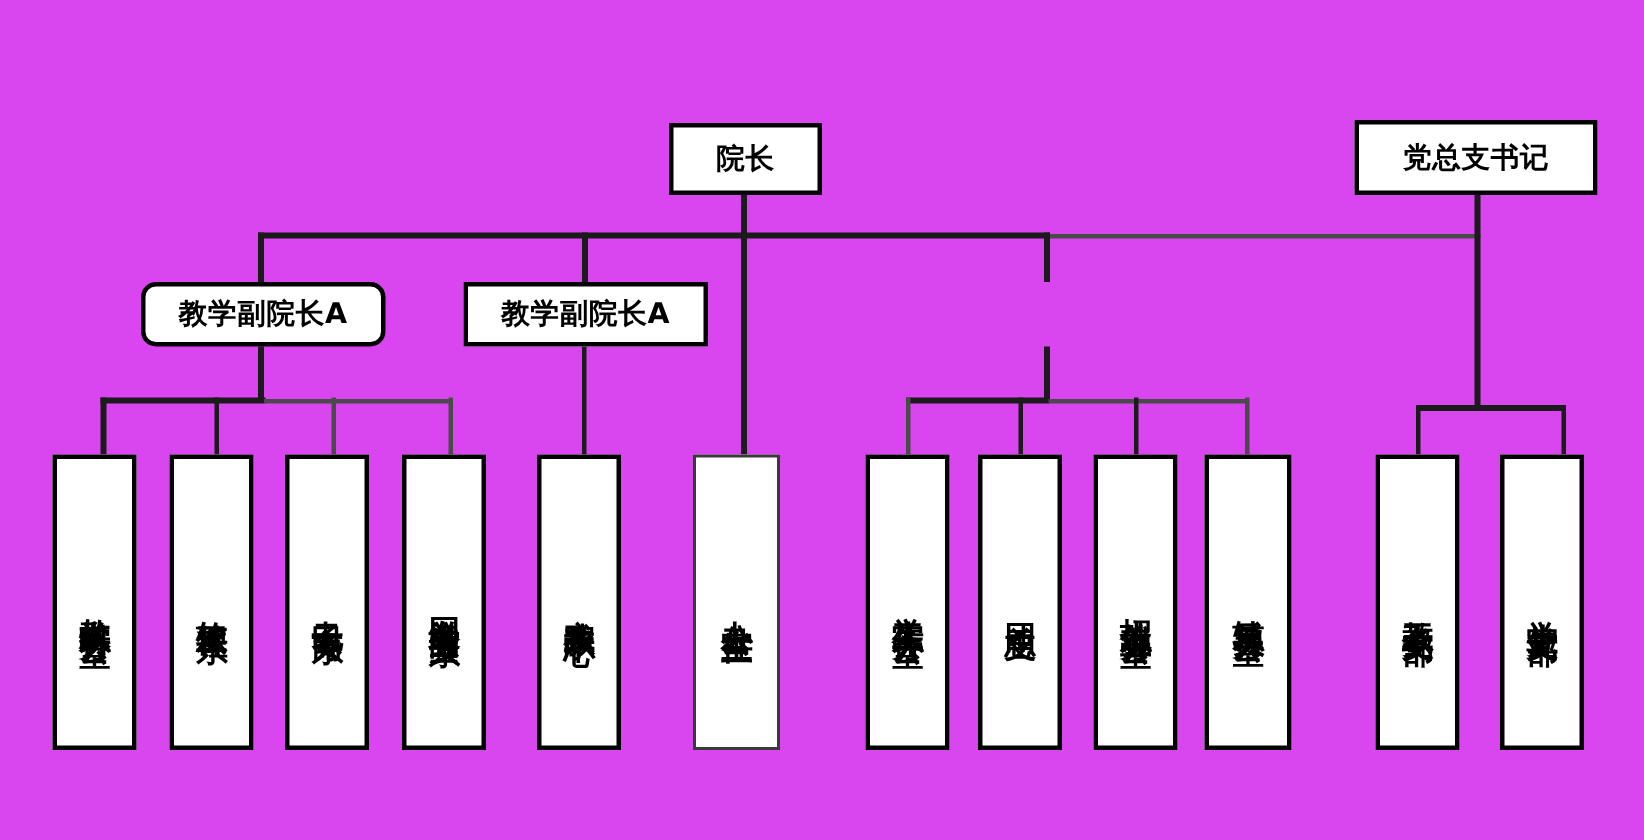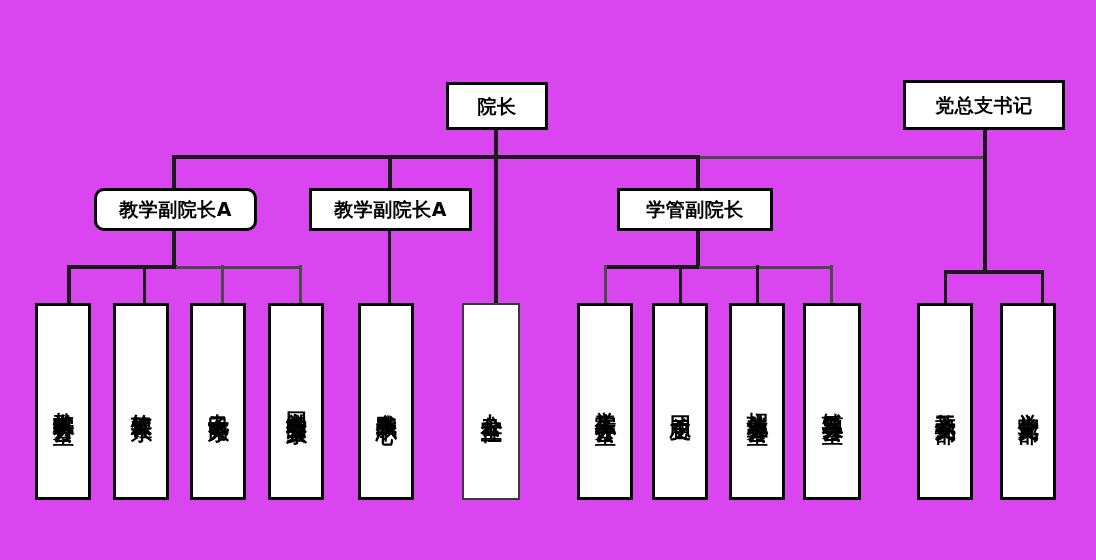--- a/index.html
+++ b/index.html
@@ -122,23 +122,20 @@
   </div>
 
   <div class="node horiz" style="left:94px; top:188px; width:163px; height:43px;border-radius:10px;">
     <span class="txt">教学副院长A</span>
   </div>
 
   <div class="node horiz" style="left:309px; top:188px; width:163px; height:43px;">
     <span class="txt">教学副院长A</span>
   </div>
 
-  <div class="node horiz" style="left:617px; top:188px; width:156px; height:43px;">
-    <span class="txt">学管副院长</span>
-  </div>
 
   <div class="node vert" style="left:35px; top:303px; width:56px; height:197px;">
     <span class="txt">教学科研办公室</span>
   </div>
 
   <div class="node vert" style="left:113px; top:303px; width:56px; height:197px;">
     <span class="txt">软件工程系</span>
   </div>
 
   <div class="node vert" style="left:190px; top:303px; width:56px; height:197px;">

